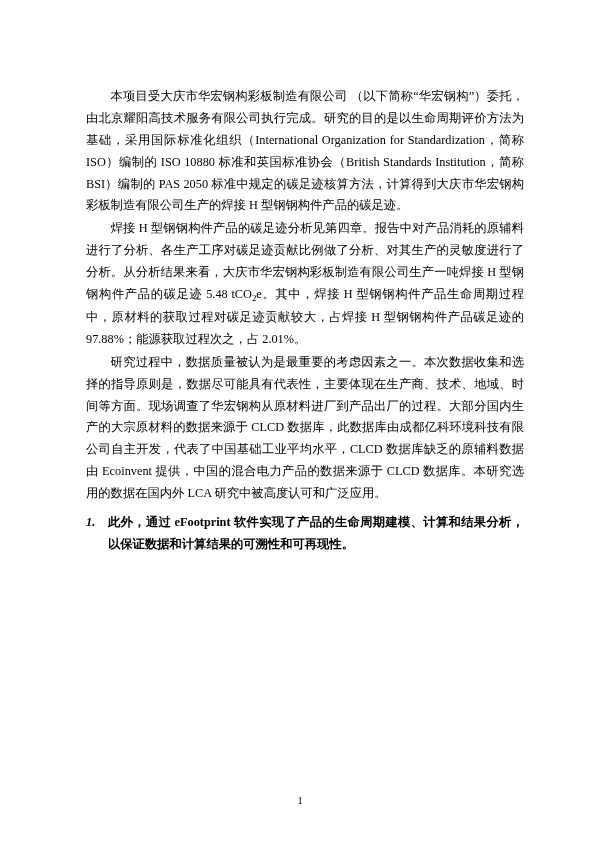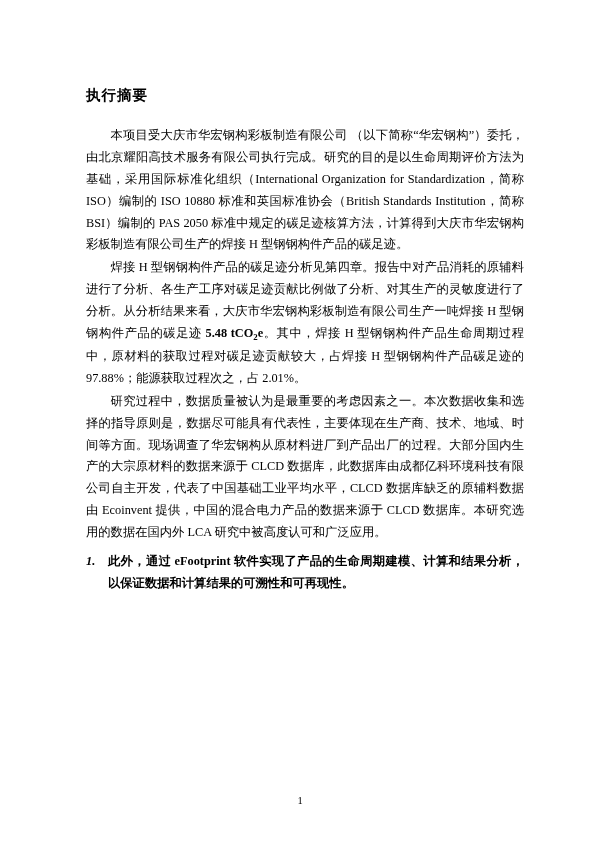--- a/index.html
+++ b/index.html
@@ -60,21 +60,21 @@
     flex: 0 0 22px;
     font-size: 12.3px;
   }
   .numbered .num-text {
     flex: 1;
     font-weight: bold;
     text-align: justify;
     text-justify: inter-ideograph;
   }
   .bold {
-    font-weight: bold;
+    font-weight: normal;
   }
   .footer {
     position: absolute;
     left: 0;
     right: 0;
     bottom: 42px;
     text-align: center;
     font-size: 10.5px;
     color: #000;
     font-family: "Liberation Serif", serif;
@@ -82,21 +82,20 @@
   sub {
     font-size: 0.72em;
     vertical-align: sub;
   }
 </style>
 </head>
 <body>
 
 <div class="page">
 
-  <h1 class="doc-title">执行摘要</h1>
 
   <p class="para">本项目受大庆市华宏钢构彩板制造有限公司 （以下简称“华宏钢构”）委托，由北京耀阳高技术服务有限公司执行完成。研究的目的是以生命周期评价方法为基础，采用国际标准化组织（International Organization for Standardization，简称ISO）编制的 ISO 10880 标准和英国标准协会（British Standards Institution，简称BSI）编制的 PAS 2050 标准中规定的碳足迹核算方法，计算得到大庆市华宏钢构彩板制造有限公司生产的焊接 H 型钢钢构件产品的碳足迹。</p>
   <p class="para">焊接 H 型钢钢构件产品的碳足迹分析见第四章。报告中对产品消耗的原辅料进行了分析、各生产工序对碳足迹贡献比例做了分析、对其生产的灵敏度进行了分析。从分析结果来看，大庆市华宏钢构彩板制造有限公司生产一吨焊接 H 型钢钢构件产品的碳足迹 <span class="bold">5.48 tCO<sub>2</sub>e</span>。其中，焊接 H 型钢钢构件产品生命周期过程中，原材料的获取过程对碳足迹贡献较大，占焊接 H 型钢钢构件产品碳足迹的 97.88%；能源获取过程次之，占 2.01%。</p>
   <p class="para last-body">研究过程中，数据质量被认为是最重要的考虑因素之一。本次数据收集和选择的指导原则是，数据尽可能具有代表性，主要体现在生产商、技术、地域、时间等方面。现场调查了华宏钢构从原材料进厂到产品出厂的过程。大部分国内生产的大宗原材料的数据来源于 CLCD 数据库，此数据库由成都亿科环境科技有限公司自主开发，代表了中国基础工业平均水平，CLCD 数据库缺乏的原辅料数据由 Ecoinvent 提供，中国的混合电力产品的数据来源于 CLCD 数据库。本研究选用的数据在国内外 LCA 研究中被高度认可和广泛应用。</p>
 
   <div class="numbered">
     <span class="num">1.</span>
     <span class="num-text">此外，通过 eFootprint 软件实现了产品的生命周期建模、计算和结果分析，以保证数据和计算结果的可溯性和可再现性。</span>
   </div>
 

